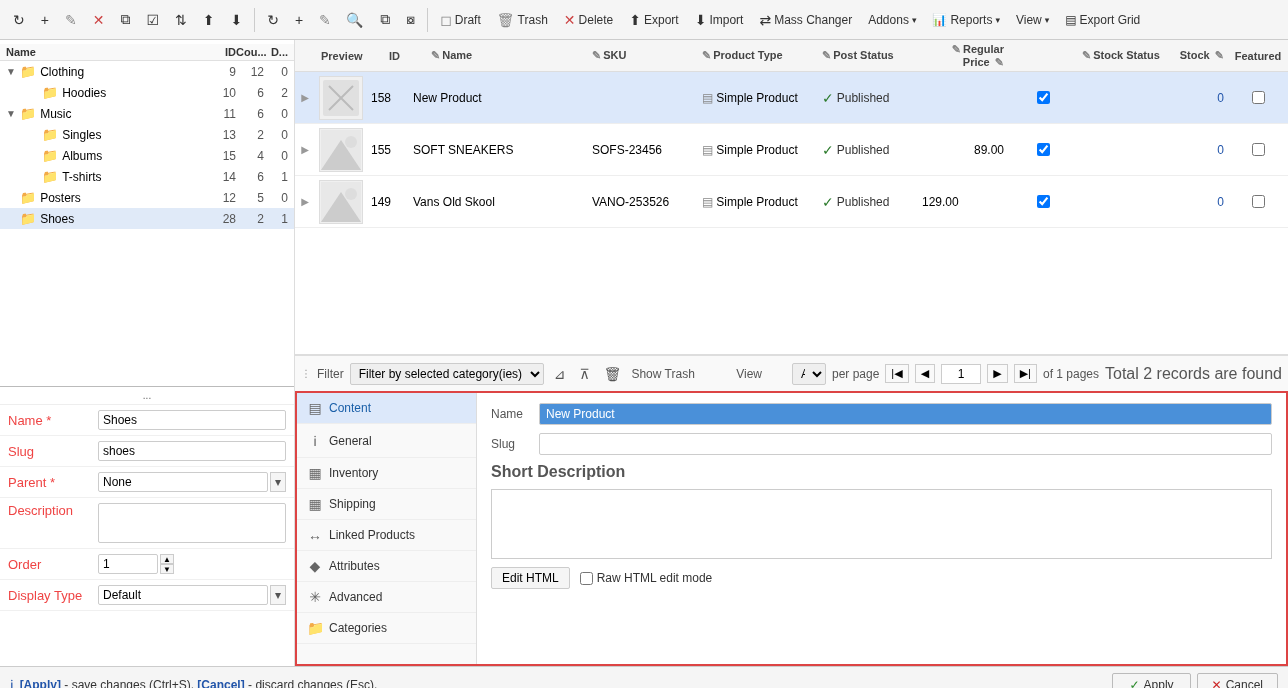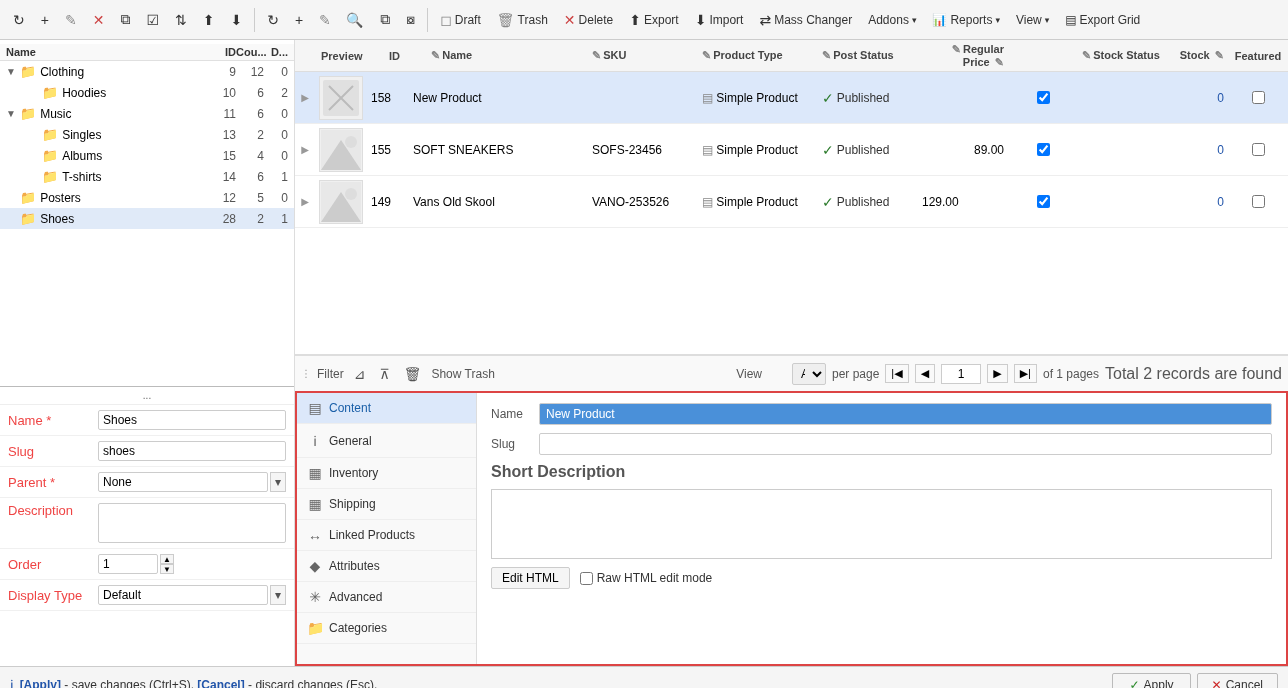--- a/index.html
+++ b/index.html
@@ -654,20 +654,24 @@
     <div class="col-featured checkbox-cell">
       <input type="checkbox" style="">
     </div>
   </div>
         </div>
     </div>
 
     <div class="filter-bar">
       <span style="color:#999;font-size:10px;">⋮</span>
       <span class="filter-label">Filter</span>
+      <select>
+        <option>Filter by selected category(ies)</option>
+        <option>All products</option>
+      </select>
       <button class="filter-icon-btn">⊿</button>
       <button class="filter-icon-btn">⊼</button>
       <button class="filter-icon-btn">🗑</button>
       <span class="filter-label">Show Trash</span>
       <span style="flex:1"></span>
       <span class="filter-label">View</span>
       <select style="width:34px;margin-left:24px;">
         <option>ALL</option>
         <option>10</option>
         <option>25</option>

